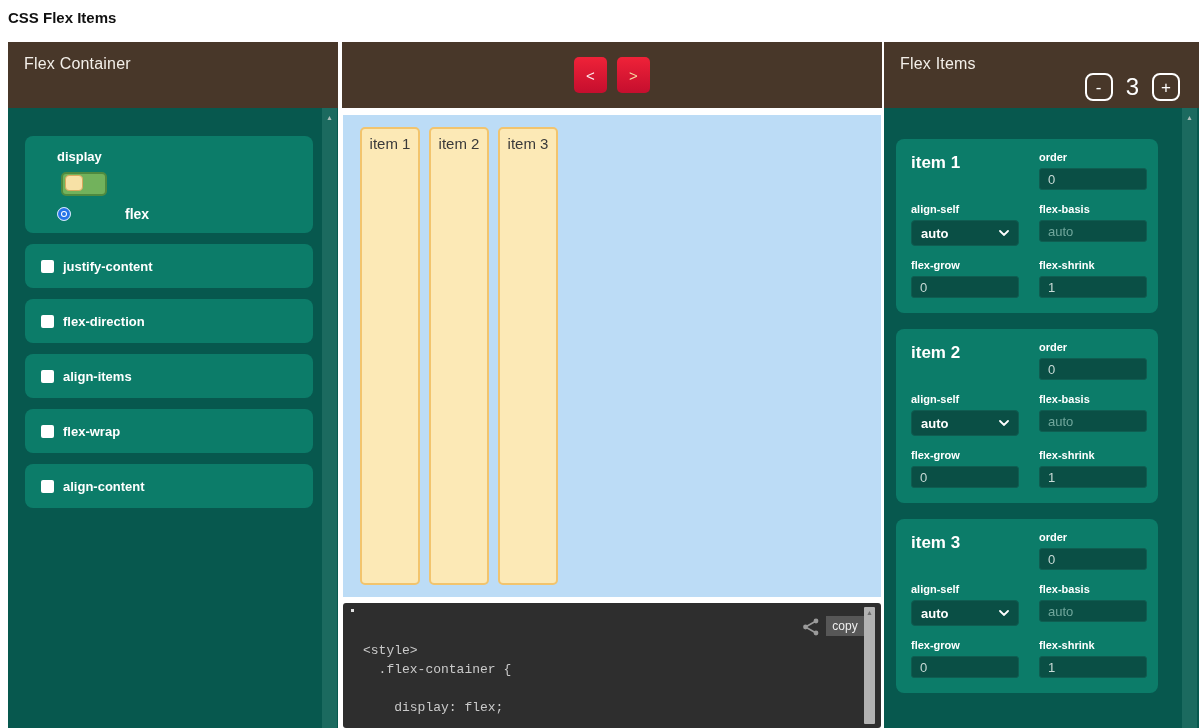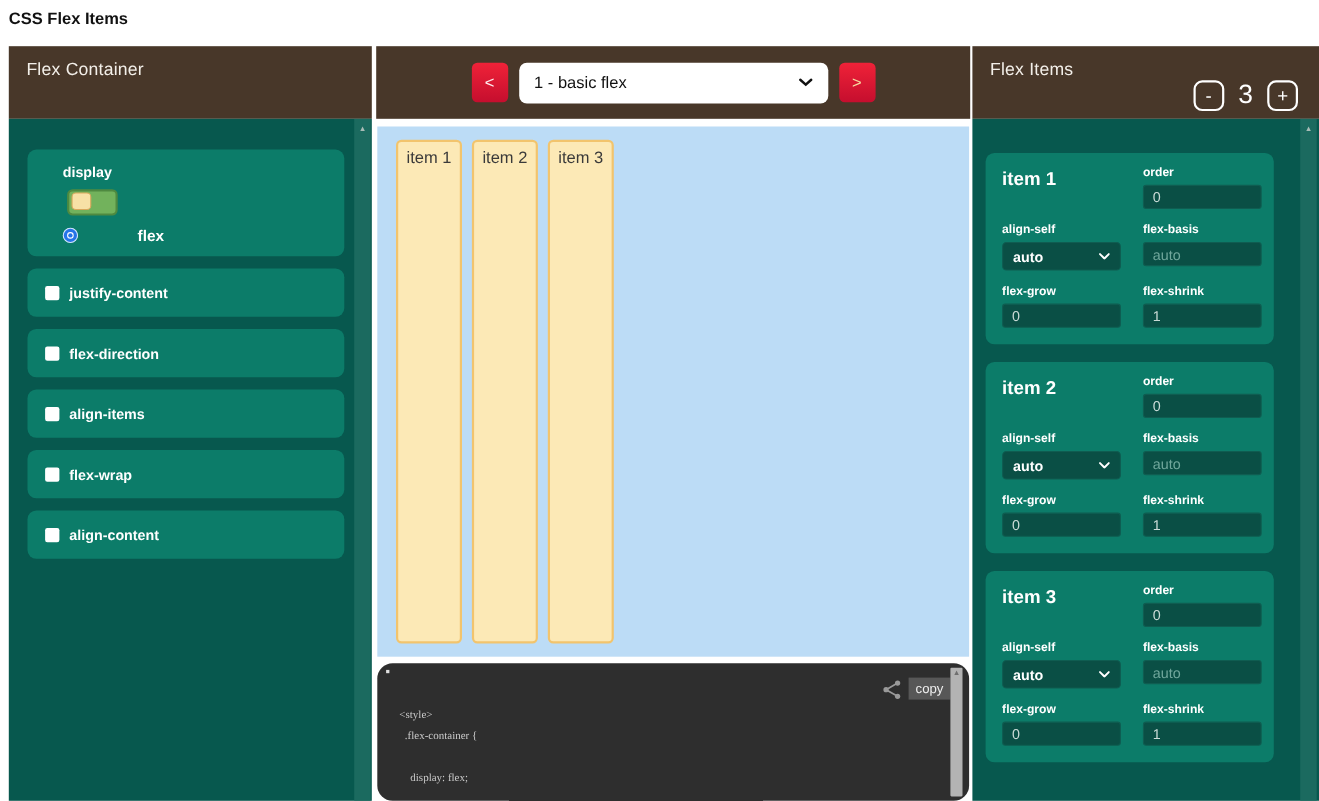--- a/index.html
+++ b/index.html
@@ -43,24 +43,24 @@
   .preset-select{width:281px;height:37px;background:#ffffff;border-radius:7px;box-sizing:border-box;
     display:flex;align-items:center;color:#111;font-size:15px;padding:0 14px;justify-content:space-between;}
 
   
   .flex-preview{position:absolute;left:1px;top:73px;width:538px;height:482px;background:#bcdcf6;
     display:flex;align-items:stretch;padding:12px 12px 12px 17px;box-sizing:border-box;}
   .flex-item{width:60px;background:#fce9b6;border:2px solid #f2c46d;border-radius:5px;margin-right:9px;
     text-align:center;padding-top:6px;font-size:15px;color:#3a3a3a;box-sizing:border-box;}
 
   
-  .code-panel{position:absolute;left:1px;top:561px;width:538px;bottom:0;background:#2e2e2e;border-radius:14px;color:#cacaca;}
+  .code-panel{position:absolute;left:1px;top:561px;width:538px;bottom:0;background:#2e2e2e;border-radius:3px;color:#cacaca;}
   .code-dot{position:absolute;left:8px;top:6px;width:3px;height:3px;background:#e0e0e0;}
-  .code-lines{position:absolute;left:20px;top:38px;font-family:Liberation Serif, serif;
-    font-size:10px;line-height:19px;}
+  .code-lines{position:absolute;left:20px;top:38px;font-family:Liberation Mono, monospace;
+    font-size:13px;line-height:19px;}
   .code-line{white-space:pre;min-height:19px;}
   .share-icon{position:absolute;right:60px;top:14px;}
   .copy-btn{position:absolute;right:17px;top:13px;width:38px;height:20px;background:#575757;border:none;
     color:#eeeeee;font-size:12px;font-family:"Liberation Sans",sans-serif;text-align:center;padding:0;cursor:pointer;}
   .code-scroll{position:absolute;right:6px;top:4px;bottom:4px;width:11px;background:#b3b3b3;border-radius:1px;text-align:center;}
   .code-scroll .up{display:block;font-size:7px;color:#6f6f6f;margin-top:2px;line-height:8px;}
 
   
   .counter{position:absolute;right:20px;bottom:7px;display:flex;align-items:center;gap:13px;}
   .count-btn{width:28px;height:28px;background:transparent;border:2px solid #ffffff;border-radius:8px;
@@ -124,26 +124,20 @@
     <div class="vstrip" style="right:1px;">
       <span class="up">▲</span>
     </div>
   </div>
 </div>
 
 <div class="panel panel-mid">
   <div class="panel-header">
     <div class="mid-controls">
       <button class="nav-btn">&lt;</button>
-      <div class="preset-select">
-        <span>1 - basic flex</span>
-        <svg width="13" height="8" viewBox="0 0 13 8">
-          <path d="M1.5 1.5 L6.5 6 L11.5 1.5" stroke="#111" stroke-width="2.2" fill="none" stroke-linecap="round"></path>
-        </svg>
-      </div>
       <button class="nav-btn next">&gt;</button>
     </div>
   </div>
 
   <div class="flex-preview">
     <div class="flex-item">item 1</div>
     <div class="flex-item">item 2</div>
     <div class="flex-item">item 3</div>
   </div>
 

